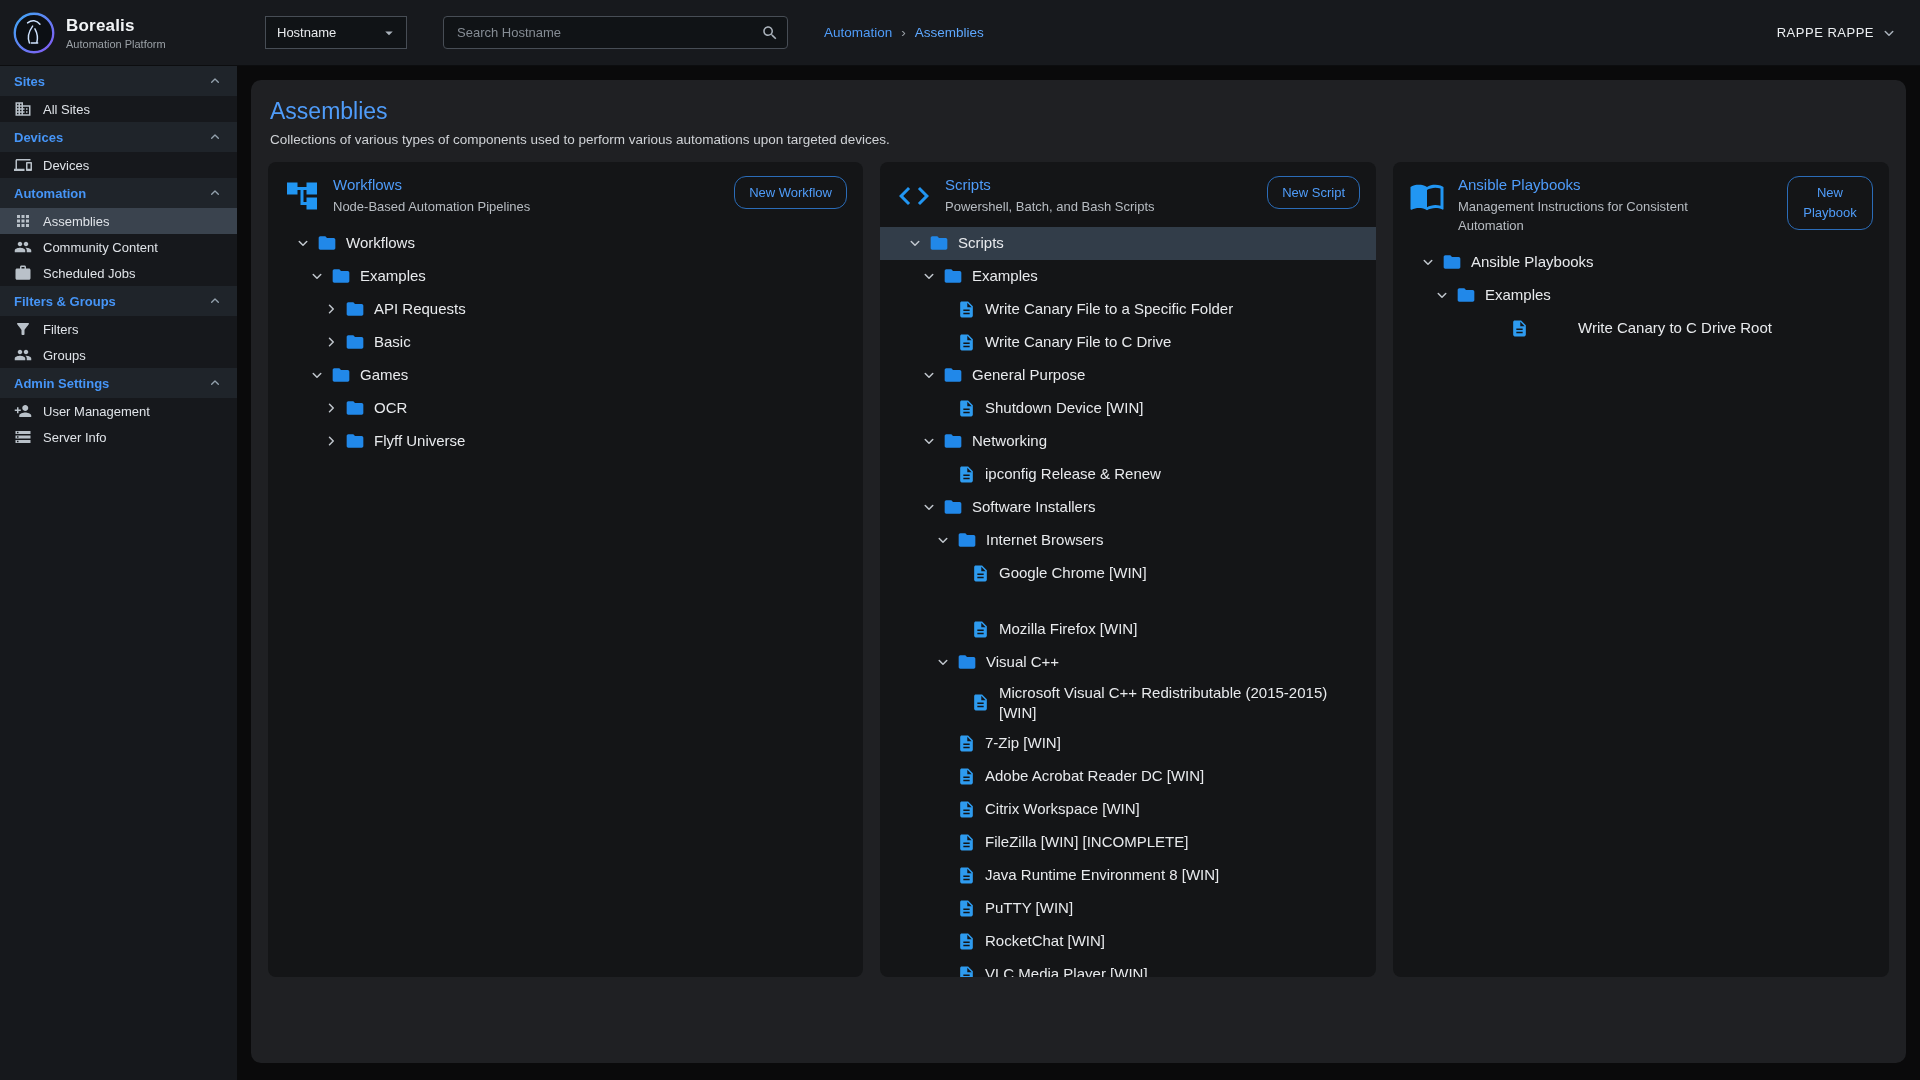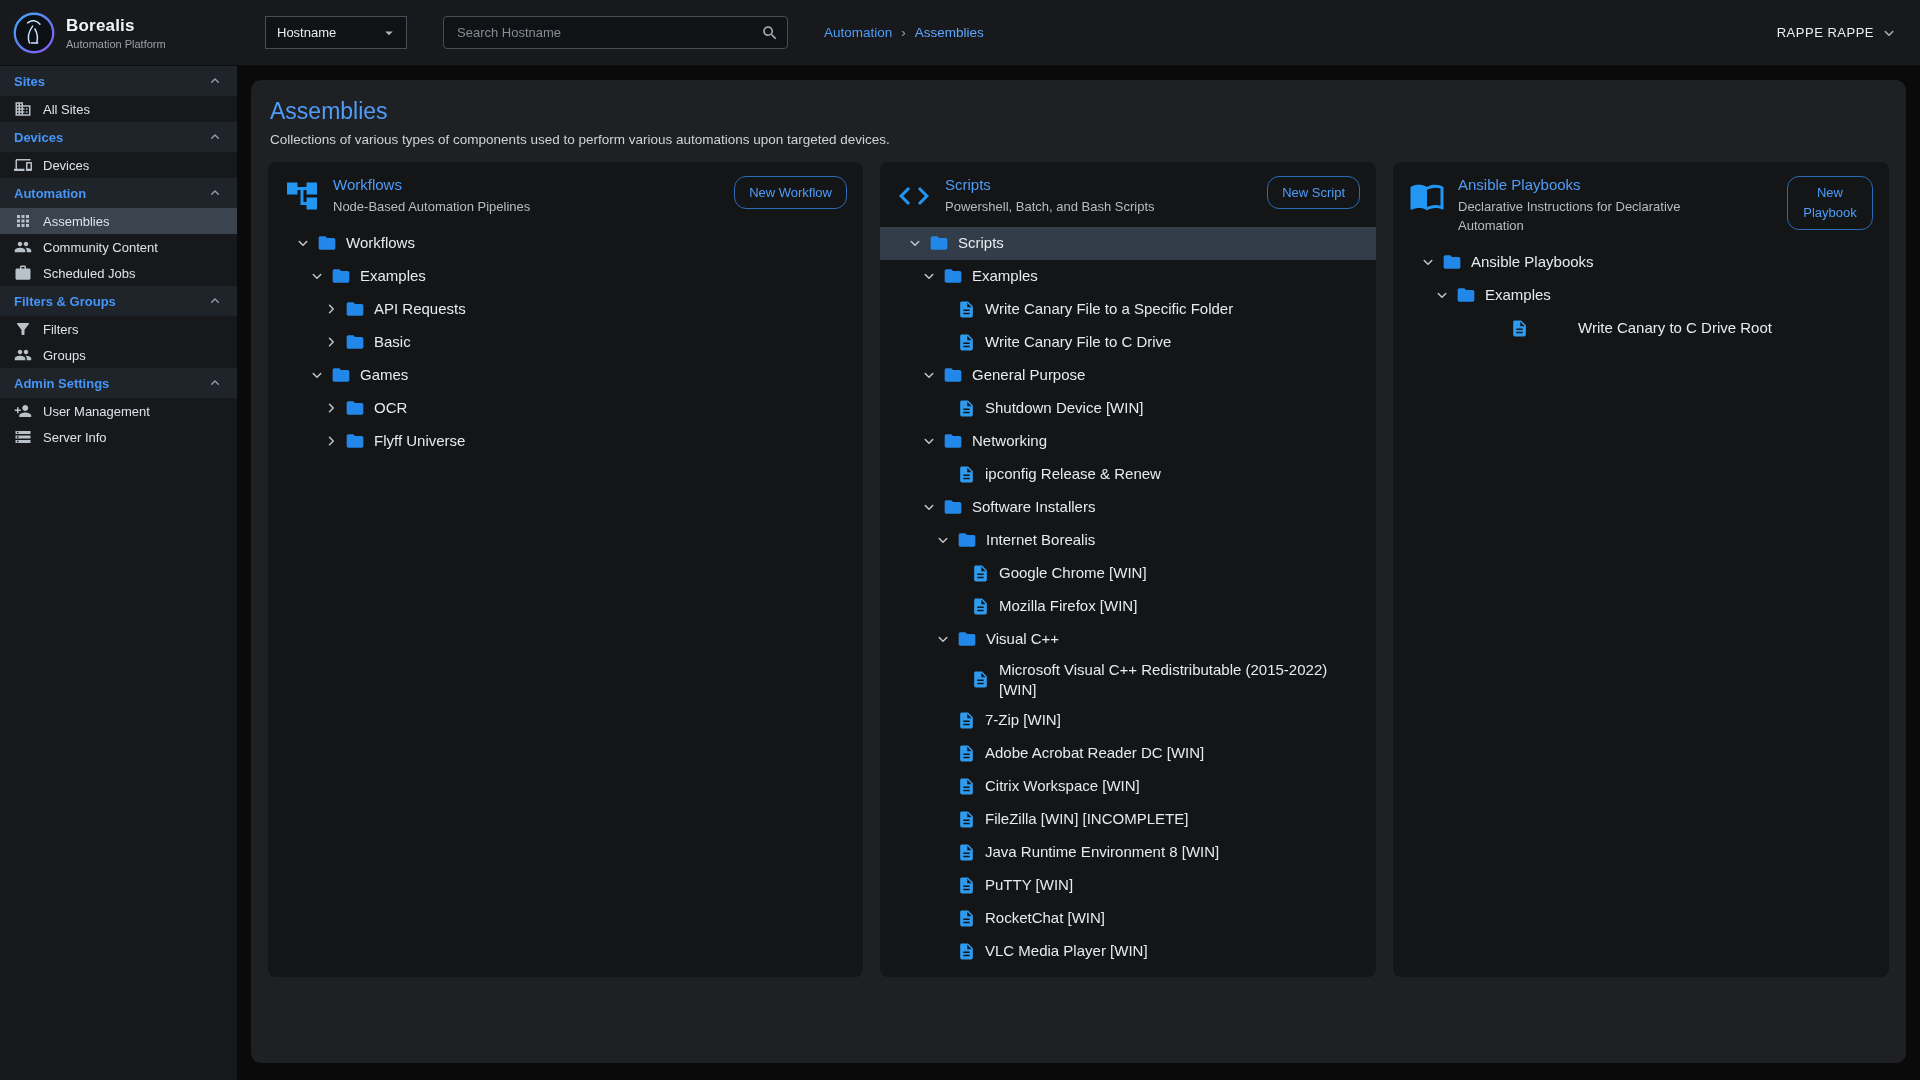--- a/index.html
+++ b/index.html
@@ -508,61 +508,61 @@
                 <span class="icn tree-chevron">
                   <svg viewBox="0 0 24 24">
                     <path d="M7 10l5 5 5-5" fill="none" stroke="currentColor" stroke-width="2" stroke-linecap="round" stroke-linejoin="round"></path>
                   </svg>
                 </span>
                 <span class="icn tree-folder">
                   <svg viewBox="0 0 24 24">
                     <path fill="currentColor" d="M10 4H4c-1.1 0-2 .9-2 2v12c0 1.1.9 2 2 2h16c1.1 0 2-.9 2-2V8c0-1.1-.9-2-2-2h-8l-2-2z"></path>
                   </svg>
                 </span>
-                <span class="tree-label">Internet Borealis</span>
+                <span class="tree-label">Internet Browsers</span>
               </div>
               <div class="tree-row" style="padding-left: 68px;">
                 <span class="chev-spacer"></span>
                 <span class="icn tree-file">
                   <svg viewBox="0 0 24 24">
                     <path fill="currentColor" d="M14 2H6c-1.1 0-1.99.9-1.99 2L4 20c0 1.1.89 2 1.99 2H18c1.1 0 2-.9 2-2V8l-6-6zm2 16H8v-2h8v2zm0-4H8v-2h8v2zm-3-5V3.5L18.5 9H13z"></path>
                   </svg>
                 </span>
                 <span class="tree-label">Google Chrome [WIN]</span>
               </div>
+              <div class="tree-row" style="padding-left: 68px; margin-top: 23px;">
+                <span class="chev-spacer"></span>
+                <span class="icn tree-file">
+                  <svg viewBox="0 0 24 24">
+                    <path fill="currentColor" d="M14 2H6c-1.1 0-1.99.9-1.99 2L4 20c0 1.1.89 2 1.99 2H18c1.1 0 2-.9 2-2V8l-6-6zm2 16H8v-2h8v2zm0-4H8v-2h8v2zm-3-5V3.5L18.5 9H13z"></path>
+                  </svg>
+                </span>
+                <span class="tree-label">Mozilla Firefox [WIN]</span>
+              </div>
+              <div class="tree-row" style="padding-left: 54px;">
+                <span class="icn tree-chevron">
+                  <svg viewBox="0 0 24 24">
+                    <path d="M7 10l5 5 5-5" fill="none" stroke="currentColor" stroke-width="2" stroke-linecap="round" stroke-linejoin="round"></path>
+                  </svg>
+                </span>
+                <span class="icn tree-folder">
+                  <svg viewBox="0 0 24 24">
+                    <path fill="currentColor" d="M10 4H4c-1.1 0-2 .9-2 2v12c0 1.1.9 2 2 2h16c1.1 0 2-.9 2-2V8c0-1.1-.9-2-2-2h-8l-2-2z"></path>
+                  </svg>
+                </span>
+                <span class="tree-label">Visual C++</span>
+              </div>
               <div class="tree-row" style="padding-left: 68px;">
                 <span class="chev-spacer"></span>
                 <span class="icn tree-file">
                   <svg viewBox="0 0 24 24">
                     <path fill="currentColor" d="M14 2H6c-1.1 0-1.99.9-1.99 2L4 20c0 1.1.89 2 1.99 2H18c1.1 0 2-.9 2-2V8l-6-6zm2 16H8v-2h8v2zm0-4H8v-2h8v2zm-3-5V3.5L18.5 9H13z"></path>
                   </svg>
                 </span>
-                <span class="tree-label">Mozilla Firefox [WIN]</span>
-              </div>
-              <div class="tree-row" style="padding-left: 54px;">
-                <span class="icn tree-chevron">
-                  <svg viewBox="0 0 24 24">
-                    <path d="M7 10l5 5 5-5" fill="none" stroke="currentColor" stroke-width="2" stroke-linecap="round" stroke-linejoin="round"></path>
-                  </svg>
-                </span>
-                <span class="icn tree-folder">
-                  <svg viewBox="0 0 24 24">
-                    <path fill="currentColor" d="M10 4H4c-1.1 0-2 .9-2 2v12c0 1.1.9 2 2 2h16c1.1 0 2-.9 2-2V8c0-1.1-.9-2-2-2h-8l-2-2z"></path>
-                  </svg>
-                </span>
-                <span class="tree-label">Visual C++</span>
-              </div>
-              <div class="tree-row" style="padding-left: 68px;">
-                <span class="chev-spacer"></span>
-                <span class="icn tree-file">
-                  <svg viewBox="0 0 24 24">
-                    <path fill="currentColor" d="M14 2H6c-1.1 0-1.99.9-1.99 2L4 20c0 1.1.89 2 1.99 2H18c1.1 0 2-.9 2-2V8l-6-6zm2 16H8v-2h8v2zm0-4H8v-2h8v2zm-3-5V3.5L18.5 9H13z"></path>
-                  </svg>
-                </span>
-                <span class="tree-label">Microsoft Visual C++ Redistributable (2015-2022) [WIN]</span>
+                <span class="tree-label">Microsoft Visual C++ Redistributable (2015-2015) [WIN]</span>
               </div>
               <div class="tree-row" style="padding-left: 54px;">
                 <span class="chev-spacer"></span>
                 <span class="icn tree-file">
                   <svg viewBox="0 0 24 24">
                     <path fill="currentColor" d="M14 2H6c-1.1 0-1.99.9-1.99 2L4 20c0 1.1.89 2 1.99 2H18c1.1 0 2-.9 2-2V8l-6-6zm2 16H8v-2h8v2zm0-4H8v-2h8v2zm-3-5V3.5L18.5 9H13z"></path>
                   </svg>
                 </span>
                 <span class="tree-label">7-Zip [WIN]</span>
               </div>
@@ -634,21 +634,21 @@
 
         <section class="card card-2">
           <div class="card-head">
             <span class="icn card-icon">
                 <svg viewBox="0 0 24 24">
                   <path fill="currentColor" d="M21 5c-1.11-.35-2.33-.5-3.5-.5-1.95 0-4.05.4-5.5 1.5-1.45-1.1-3.55-1.5-5.5-1.5S2.45 4.9 1 6v14.65c0 .25.25.5.5.5.1 0 .15-.05.25-.05C3.1 20.45 5.05 20 6.5 20c1.95 0 4.05.4 5.5 1.5 1.35-.85 3.8-1.5 5.5-1.5 1.65 0 3.35.3 4.75 1.05.1.05.15.05.25.05.25 0 .5-.25.5-.5V6c-.6-.45-1.25-.75-2-1zm0 13.5c-1.1-.35-2.3-.5-3.5-.5-1.7 0-4.15.65-5.5 1.5V8c1.35-.85 3.8-1.5 5.5-1.5 1.2 0 2.4.15 3.5.5v11.5z"></path>
                 </svg>
               </span>
             <div class="card-titles">
               <div class="card-title">Ansible Playbooks</div>
-              <div class="card-sub">Declarative Instructions for Declarative Automation</div>
+              <div class="card-sub">Management Instructions for Consistent Automation</div>
             </div>
             <button class="btn">New Playbook</button>
           </div>
           <div class="tree">
               <div class="tree-row" style="padding-left: 26px;">
                 <span class="icn tree-chevron">
                   <svg viewBox="0 0 24 24">
                     <path d="M7 10l5 5 5-5" fill="none" stroke="currentColor" stroke-width="2" stroke-linecap="round" stroke-linejoin="round"></path>
                   </svg>
                 </span>

